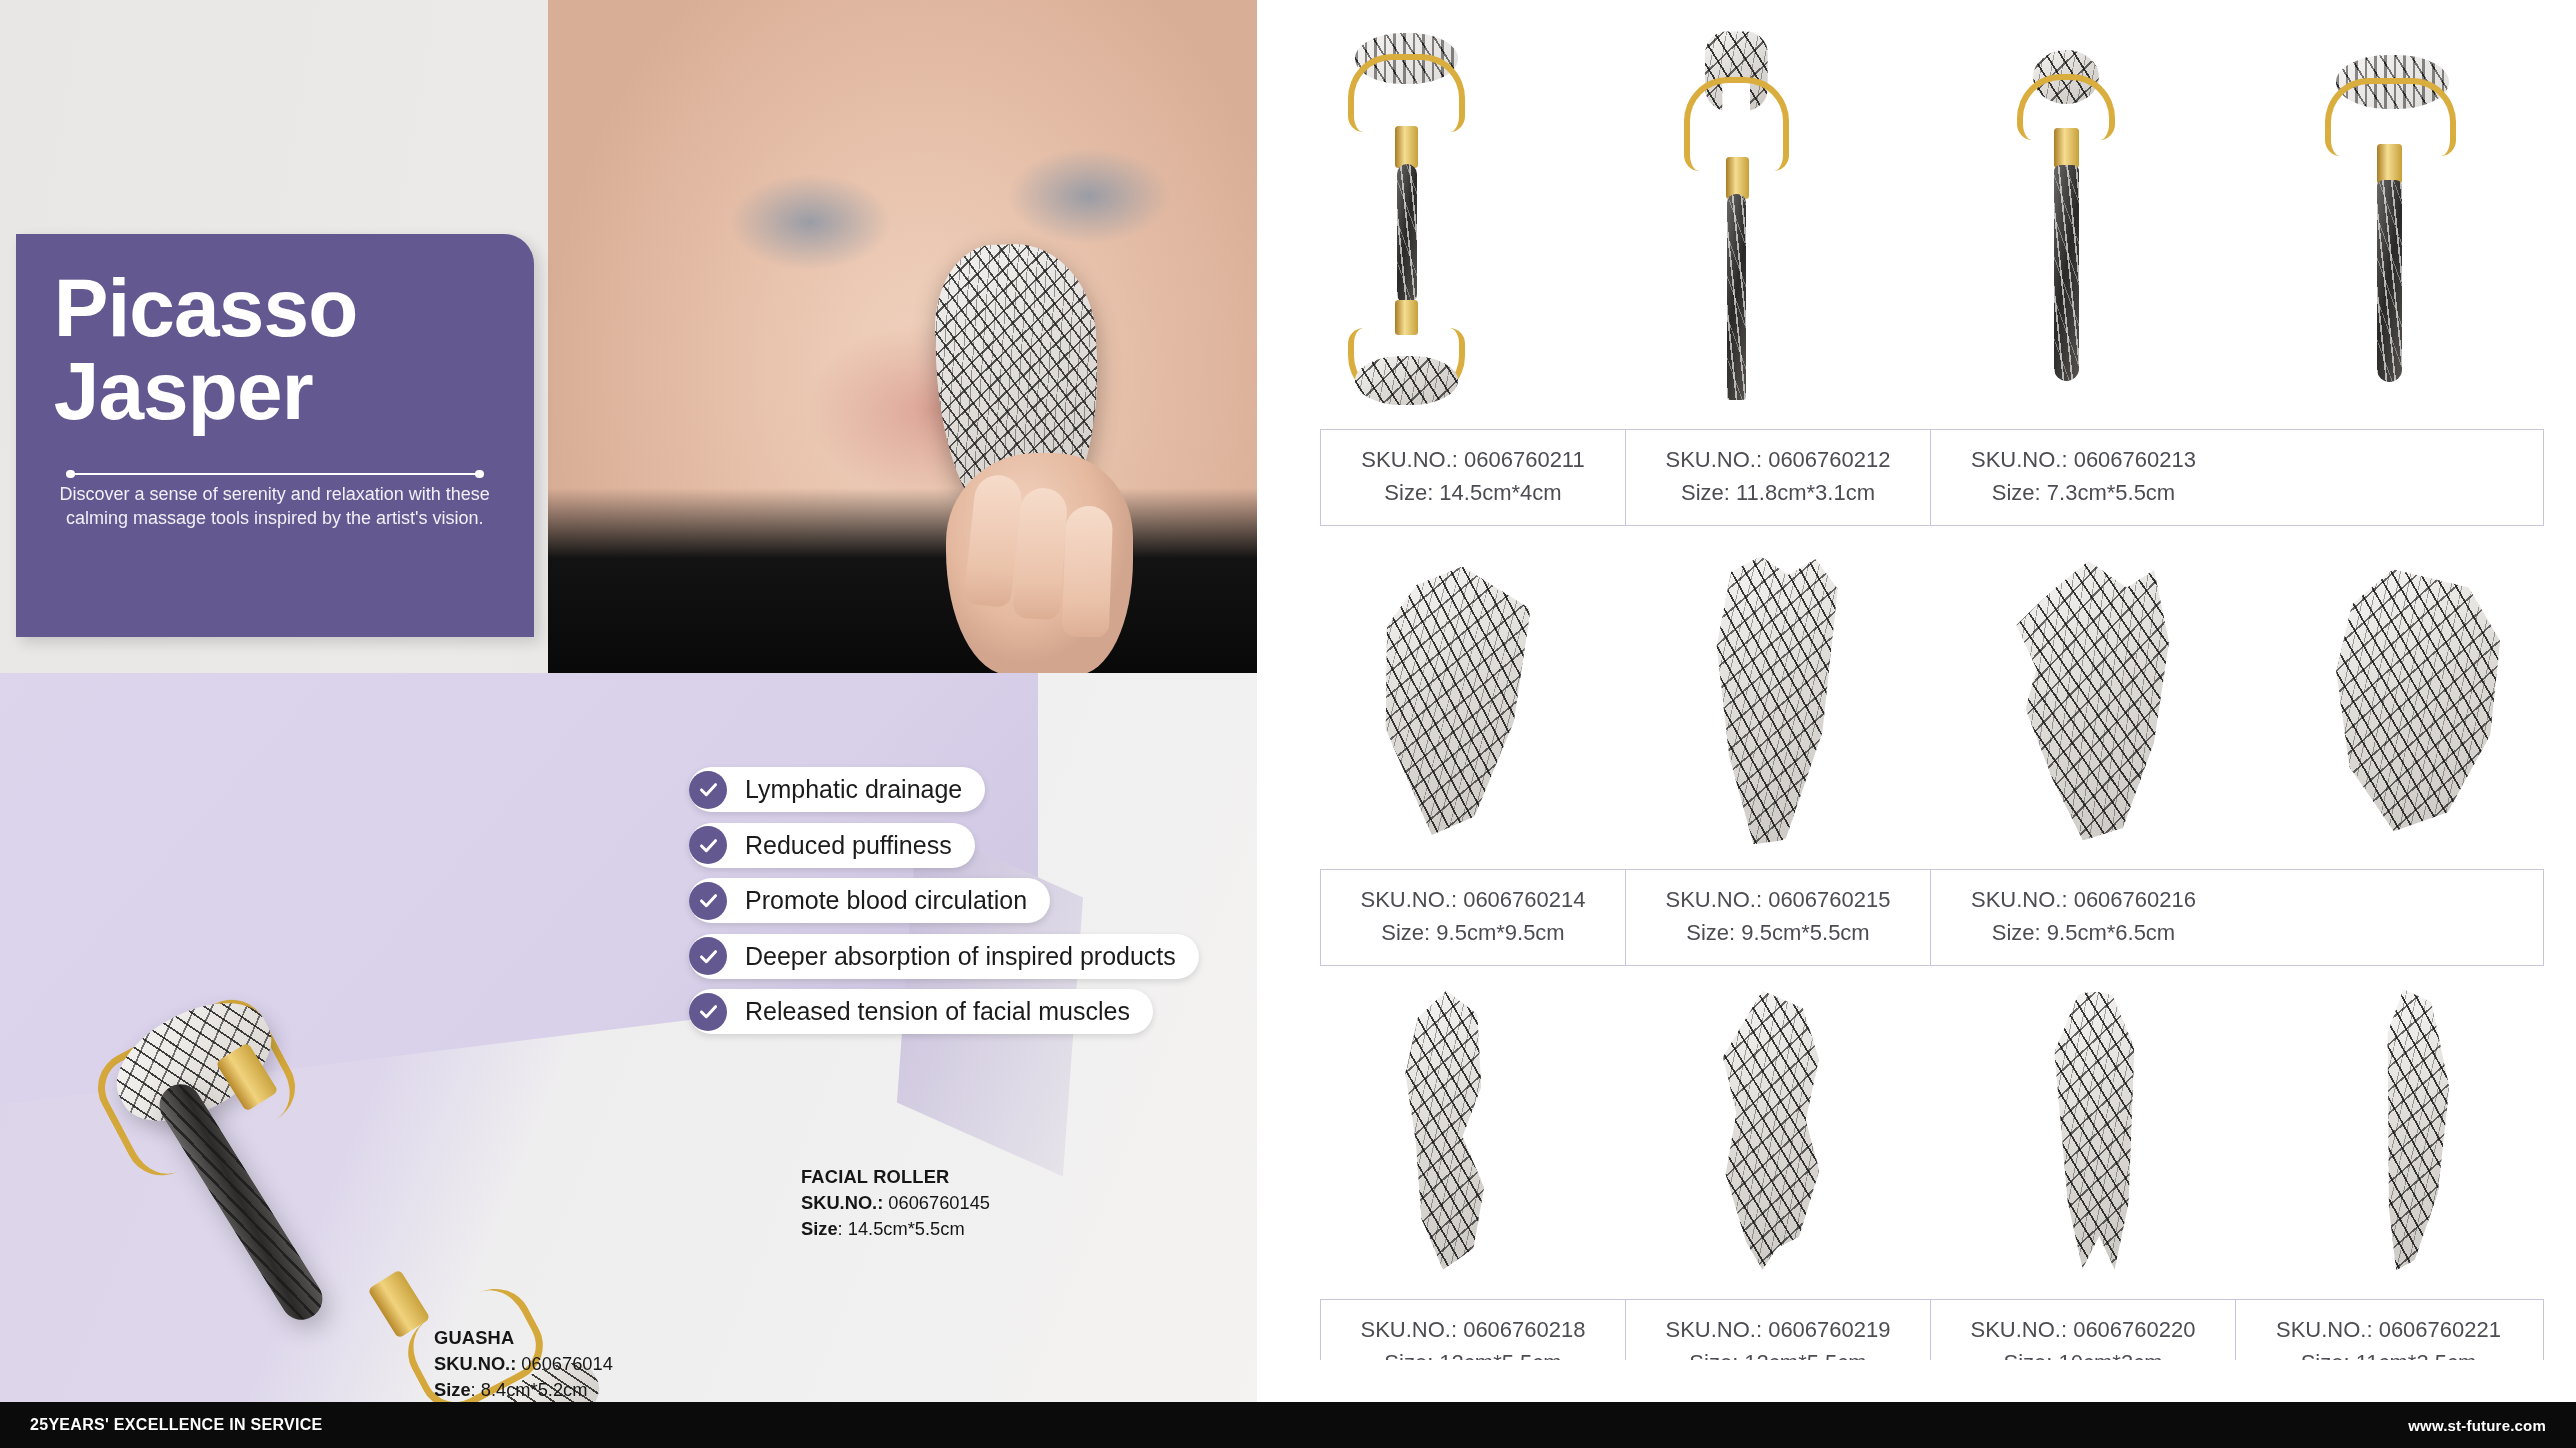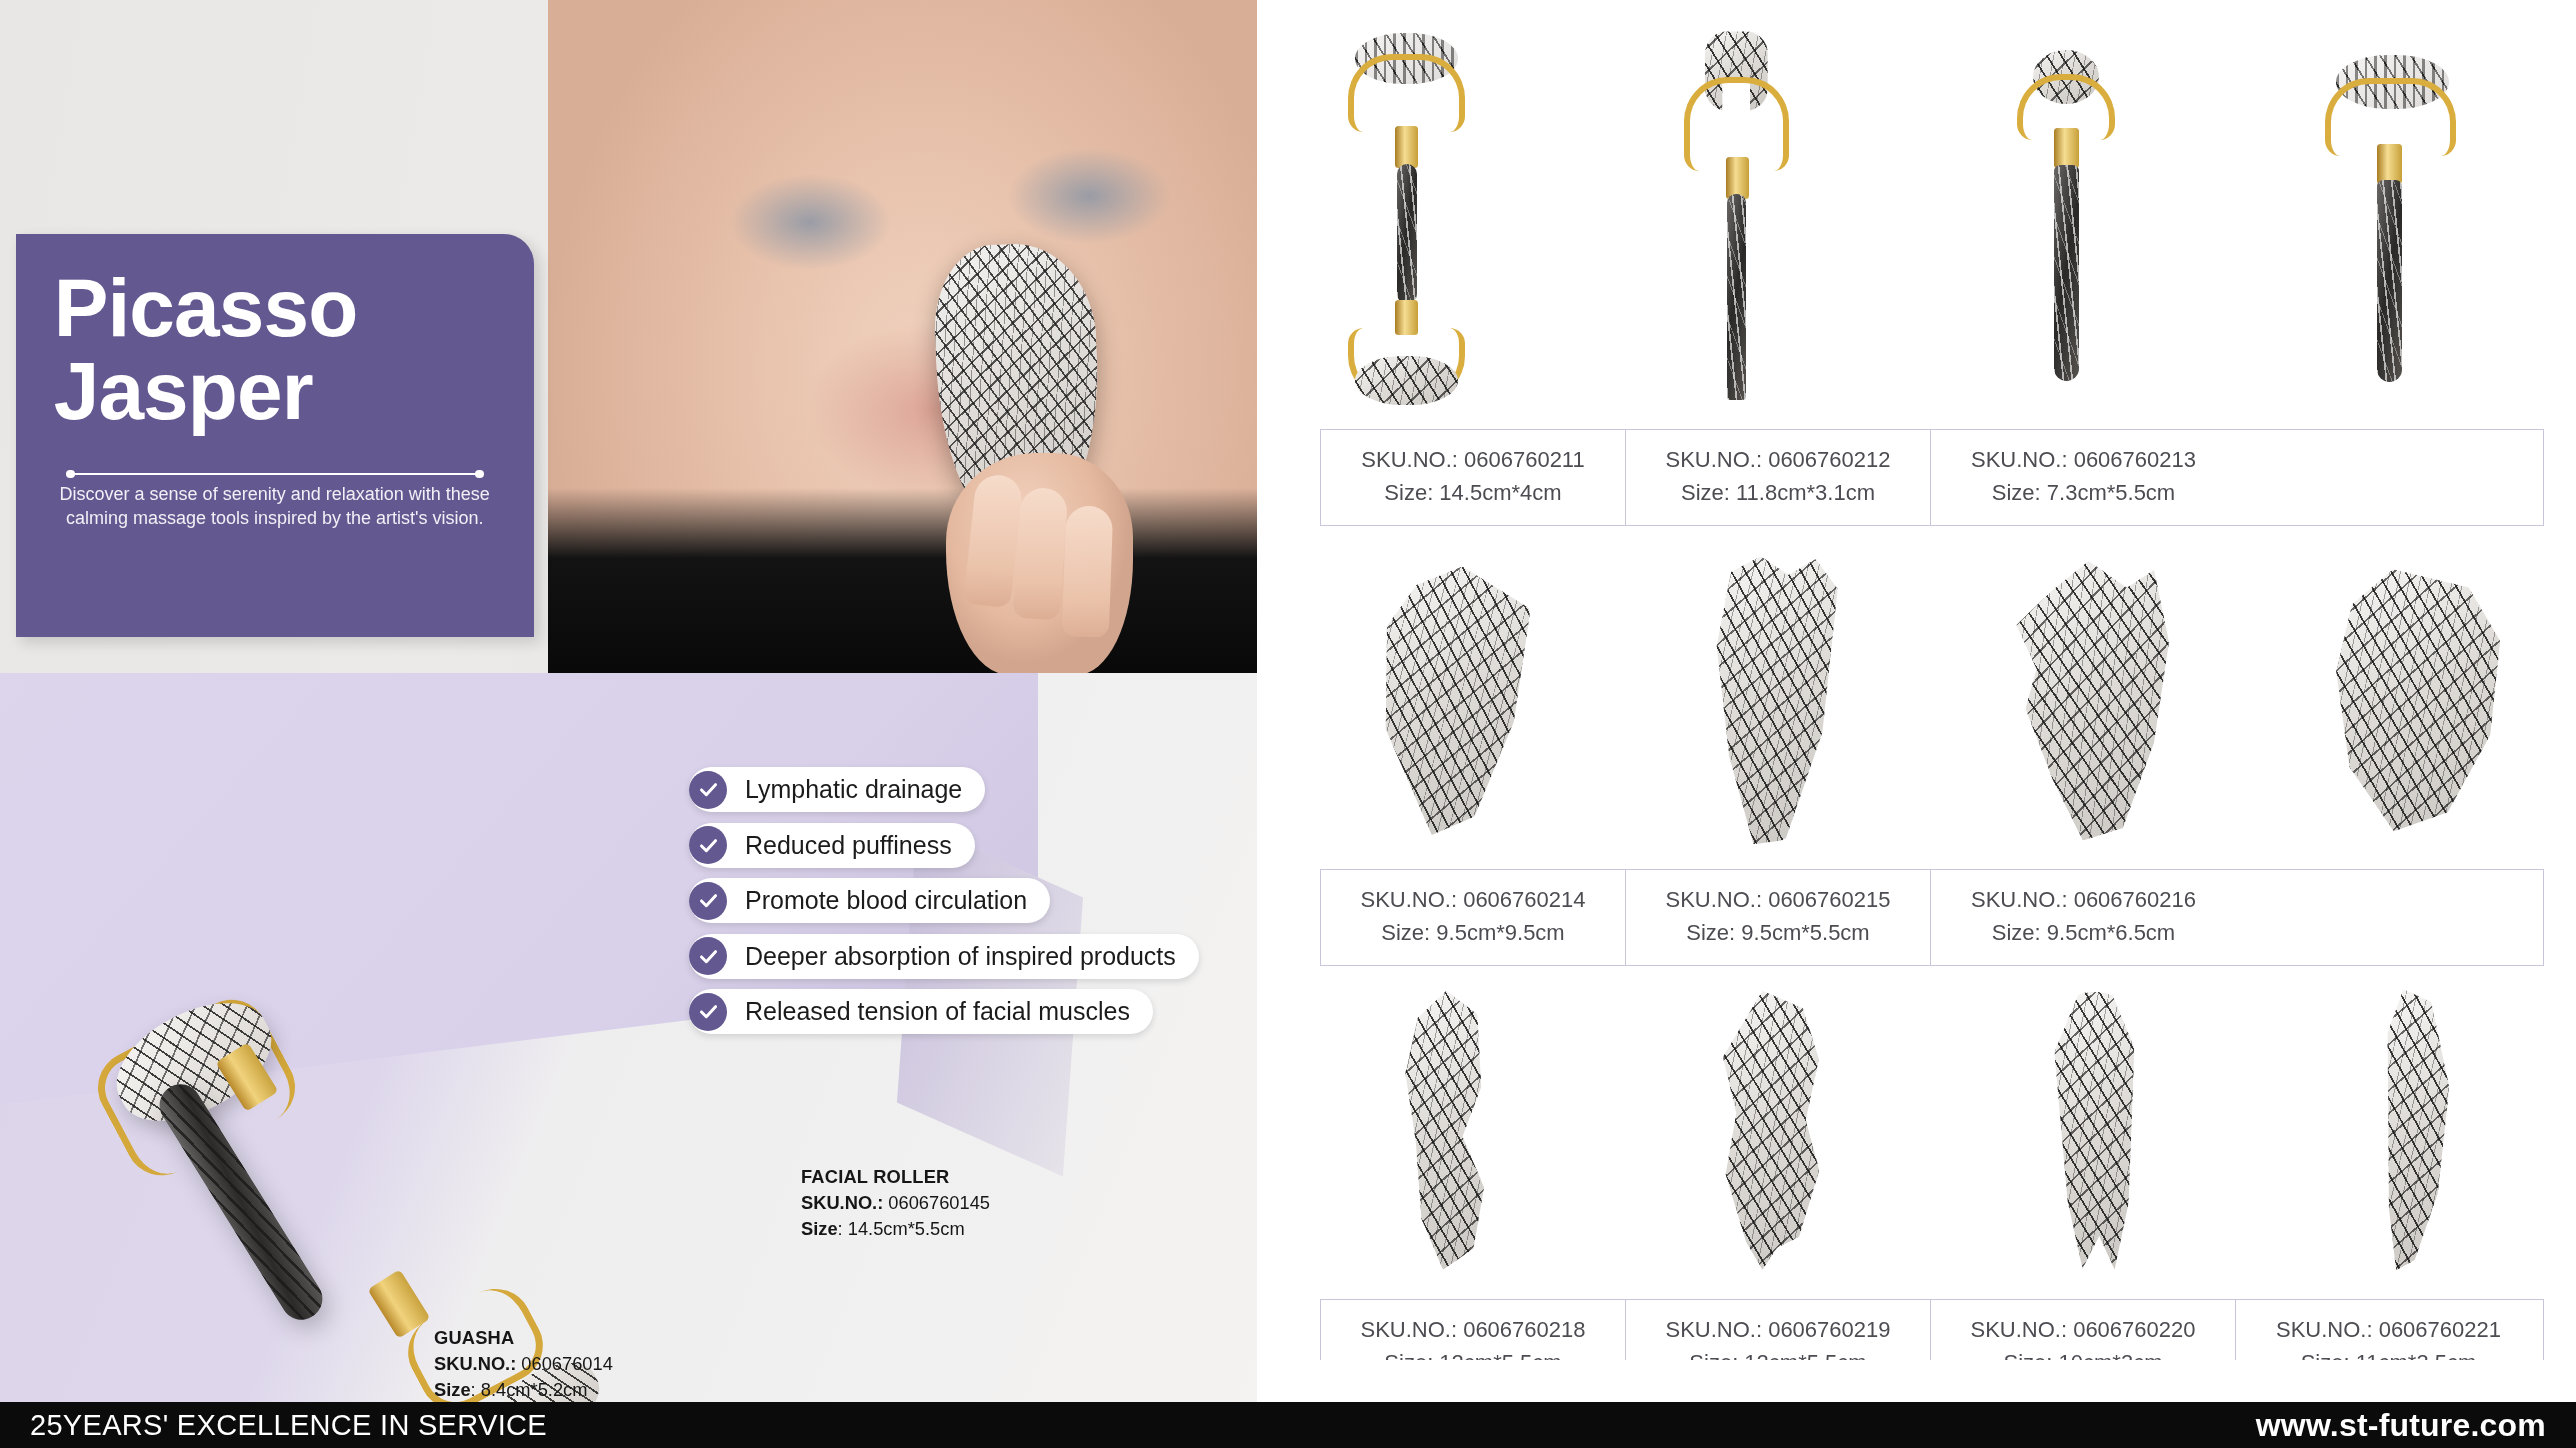--- a/index.html
+++ b/index.html
@@ -220,22 +220,22 @@
       repeating-linear-gradient(58deg, rgba(22,22,22,.8) 0 1.7px, rgba(22,22,22,0) 1.7px 13px),
       linear-gradient(150deg,#f2f0ee,#d2cecb);
   }
 
   
   .footer {
     position: absolute; left: 0; top: 1402px; width: 2576px; height: 46px;
     background: #0b0b0b; display: flex; align-items: center;
     justify-content: space-between; padding: 0 30px;
   }
-  .footer-left { color: #fff; font-weight: normal; font-size: 29px; letter-spacing: 0.3px; }
-  .footer-right { color: #fff; font-weight: bold; font-size: 32px; letter-spacing: 0.2px; }
+  .footer-left { color: #fff; font-weight: bold; font-size: 16px; letter-spacing: 0.3px; }
+  .footer-right { color: #fff; font-weight: bold; font-size: 15px; letter-spacing: 0.2px; }
   .white-gap {
     position: absolute; left: 1289px; top: 1360px; width: 1287px; height: 42px; background:#fff;
   }
 </style>
 </head>
 <body>
 
 <div class="page">
 
   <div class="left-col">

